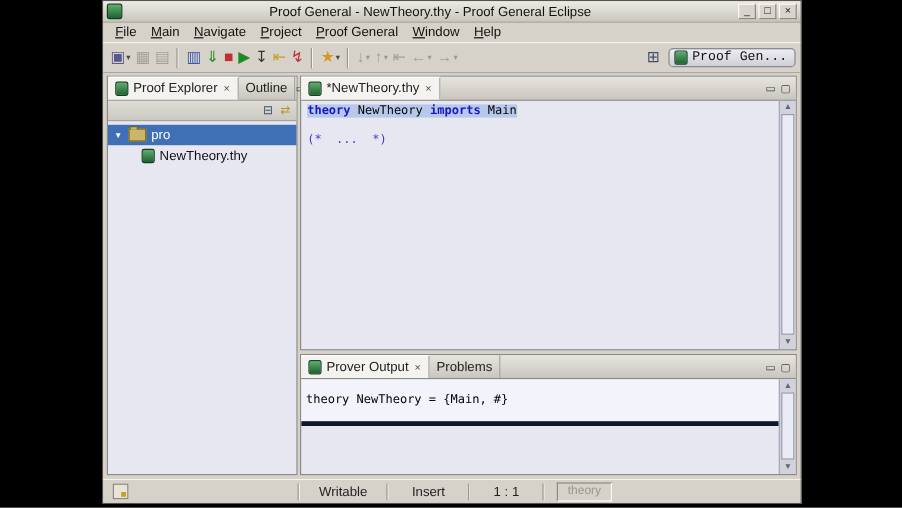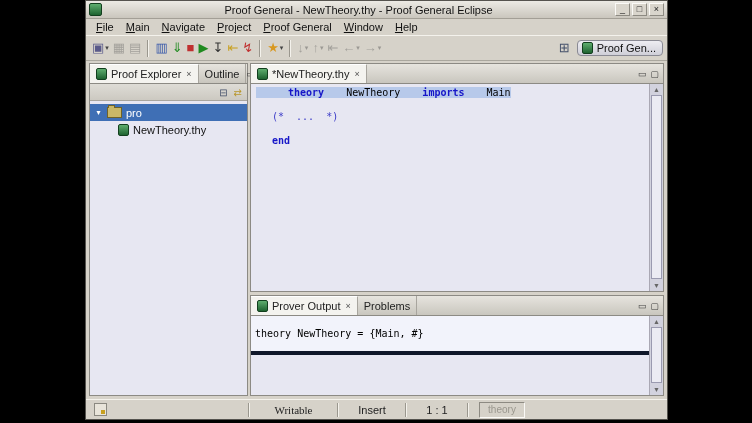--- a/index.html
+++ b/index.html
@@ -26,21 +26,21 @@
   
   .toolbar{height:24px;display:flex;align-items:center;padding:0 4px;background:#d6d2c9;
            border-top:1px solid #f4f2ec;border-bottom:1px solid #aaa79e;}
   .tbtn{display:flex;align-items:center;height:20px;padding:0 2px;gap:1px;}
   .tbtn.disabled{opacity:.4;}
   .tbglyph{font-size:13px;line-height:20px;}
   .dd{font-size:7px;color:#444;}
   .tbsep{width:1px;height:17px;background:#9a978e;border-right:1px solid #f4f2ec;margin:0 4px;}
   .tb-right{margin-left:auto;display:flex;align-items:center;gap:5px;}
   .persp-chip{display:flex;align-items:flex-start;gap:4px;padding:1px 6px 1px 4px;font-size:11px;color:#111;
-              background:linear-gradient(#eeedf2,#cfcfd8);border:1px solid #8a8a94;border-radius:4px;}
+              background:linear-gradient(#eeedf2,#cfcfd8);border:1px solid #8a8a94;border-radius:4px;font-family:Liberation Mono, monospace;}
   
   .main{flex:1;position:relative;background:#d6d2c9;}
   .view{position:absolute;border:1px solid #8c8a84;background:#e7e7f2;display:flex;flex-direction:column;
         box-sizing:border-box;}
   .explorer{left:3px;top:2px;width:159px;bottom:3px;}
   .editorview{left:164px;top:2px;right:3px;height:229px;}
   .consoleview{left:164px;top:234px;right:3px;bottom:3px;}
   .tabrow{height:19px;background:linear-gradient(#e6e4de,#c9c6be);border-bottom:1px solid #8c8a84;
           display:flex;align-items:stretch;flex:none;}
   .tab{display:flex;align-items:center;gap:4px;padding:0 6px;font-size:11px;color:#222;
@@ -61,42 +61,42 @@
   .twist{font-size:8px;width:9px;text-align:center;}
   .foldericon{width:13px;height:9px;background:#c9b767;border:1px solid #6f6228;position:relative;flex:none;}
   .foldericon::before{content:"";position:absolute;left:0;top:-3px;width:5px;height:2px;
                       background:#c9b767;border:1px solid #6f6228;border-bottom:none;}
   .child-indent{width:20px;flex:none;}
   
   .editor{flex:1;display:flex;overflow:hidden;}
   .code{flex:1;padding:3px 0 0 5px;}
   .cline{height:12px;line-height:12px;font-family:"DejaVu Sans Mono",monospace;font-size:10px;
          white-space:pre;color:#000;}
-  .cline span{white-space:pre;padding-left:16px;}
+  .cline span{white-space:pre;}
   .kw{color:#1616c8;font-weight:bold;}
   .cmt{color:#3c3cc8;}
   .sel{background:#b7c9ea;}
   .scrollbar{width:13px;background:#d2d2de;border-left:1px solid #aaa8b4;display:flex;
              flex-direction:column;align-items:center;flex:none;}
   .sarrow{font-size:7px;color:#666;height:11px;line-height:11px;}
   .sthumb{flex:1;width:11px;background:#ebebf3;border:1px solid #9a9ab0;box-sizing:border-box;margin:0 0 1px 0;}
   
   .console{flex:1;display:flex;overflow:hidden;}
   .consolebody{flex:1;}
   .outline-row{background:#f2f3fb;border-bottom:4px solid #0f172a;padding:12px 4px;
                font-family:"DejaVu Sans Mono",monospace;font-size:10px;color:#000;}
   
   .statusbar{height:19px;border-top:1px solid #f4f2ec;background:#d6d2c9;display:flex;
              align-items:center;font-size:11px;color:#222;flex:none;}
   .slead{width:162px;display:flex;align-items:center;padding-left:8px;box-sizing:border-box;}
   .trimicon{width:11px;height:11px;background:#e8e4da;border:1px solid #8a8880;position:relative;}
   .trimicon::after{content:"";position:absolute;right:1px;bottom:1px;width:4px;height:4px;background:#c8a020;}
   .ssep{width:1px;height:14px;background:#9a978e;border-right:1px solid #f4f2ec;}
   .scell{display:flex;align-items:center;justify-content:center;height:100%;}
-  .scell.w1{width:87px;font-family:Liberation Serif, serif;} .scell.w2{width:66px;} .scell.w3{width:60px;}
+  .scell.w1{width:72px;} .scell.w2{width:66px;} .scell.w3{width:60px;}
   .sbtn{margin-left:10px;width:44px;height:14px;border:1px solid;border-color:#8d8a82 #fbfaf7 #fbfaf7 #8d8a82;
         color:#9a978e;font-size:10px;display:flex;align-items:center;justify-content:center;}
 </style>
 </head>
 <body>
 
 <div class="window">
 
   <div class="titlebar">
     <span class="pgicon"></span>
@@ -237,21 +237,20 @@
           <span class="vcicon">▭</span>
           <span class="vcicon">▢</span>
         </span>
       </div>
       <div class="editor">
         <div class="code">
           <div class="cline"><span class="sel"><span class="kw">theory</span><span> NewTheory </span><span class="kw">imports</span><span> Main</span></span></div>
           <div class="cline"></div>
           <div class="cline"><span class="cmt">(*  ...  *)</span></div>
           <div class="cline"></div>
-          <div class="cline"><span class="kw">end</span></div>
         </div>
         <div class="scrollbar">
           <span class="sarrow">▲</span>
           <span class="sthumb"></span>
           <span class="sarrow">▼</span>
         </div>
       </div>
     </div>
 
     <div class="view consoleview">

